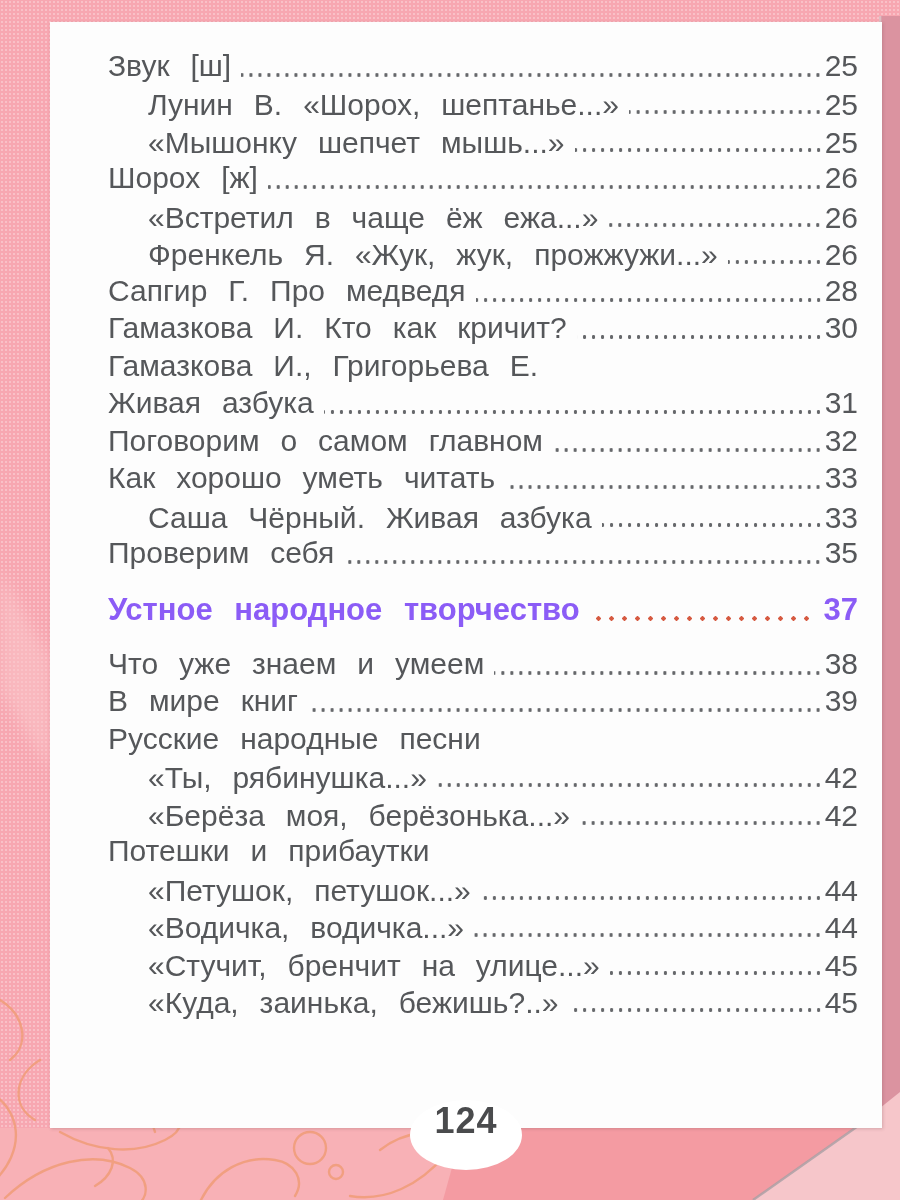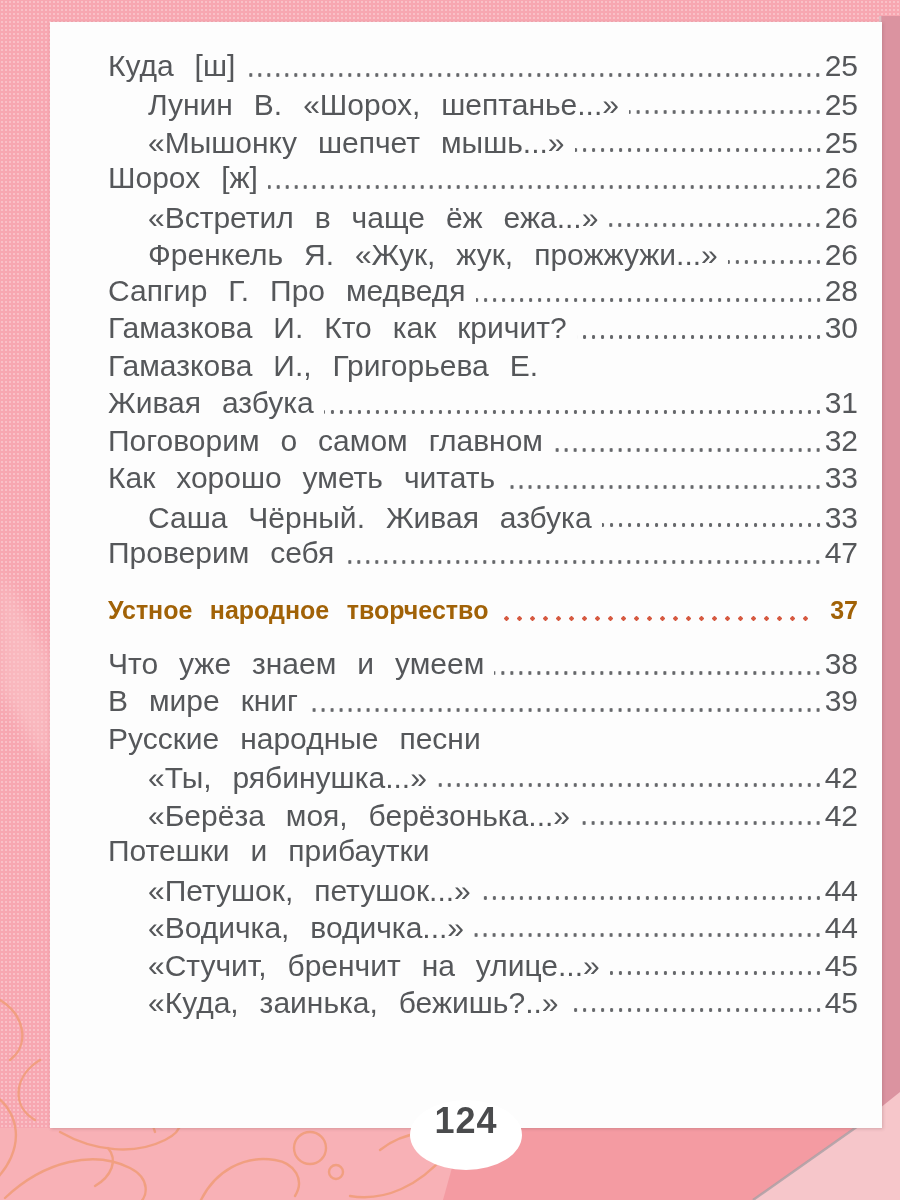--- a/index.html
+++ b/index.html
@@ -26,21 +26,21 @@
   .toc-row.indent{padding-left:40px;align-items:flex-end;}
   .leader{
     flex:1;align-self:stretch;margin:0 2px 0 10px;min-width:12px;
     background-image:radial-gradient(circle,#66686b 1.7px, transparent 2px);
     background-size:9px 6px;background-repeat:repeat-x;
     background-position:right bottom 7px;
   }
   .pagenum{flex:none;}
   .toc-row.heading{
     height:40px;margin:18px 0 15px 0;
-    font-size:25px;font-weight:bold;color:#a16207;text-align:center;
+    font-size:31px;font-weight:bold;color:#8b5cf6;text-align:center;
   }
   .toc-row.heading .leader{
     background-image:radial-gradient(circle,#d65a41 2px, transparent 2.4px);
     background-size:13px 7px;background-position:left bottom 8px;
     margin:0 14px 0 12px;
   }
   .page-num-tab{
     position:absolute;left:410px;top:1100px;width:112px;height:70px;z-index:3;
     background:#ffffff;border-radius:50%;
     display:flex;justify-content:center;
@@ -85,21 +85,21 @@
     <path d="M95,1186 C112,1176 118,1160 108,1148"></path>
   </g>
 
   <polygon points="860,1124 900,1092 900,1200 753,1200" fill="#f6c6ca"></polygon>
   <line x1="858" y1="1126" x2="753" y2="1200" stroke="#a99fa4" stroke-width="2.5" opacity="0.8"></line>
 </svg>
 
 <div class="page">
   <div id="toc-list">
       <div class="toc-row">
-        <span class="title">Куда  [ш]</span>
+        <span class="title">Звук  [ш]</span>
         <span class="leader"></span>
         <span class="pagenum">25</span>
       </div>
       <div class="toc-row indent">
         <span class="title">Лунин В. «Шорох, шептанье...»</span>
         <span class="leader"></span>
         <span class="pagenum">25</span>
       </div>
       <div class="toc-row indent">
         <span class="title">«Мышонку шепчет мышь...»</span>
@@ -150,21 +150,21 @@
         <span class="pagenum">33</span>
       </div>
       <div class="toc-row indent">
         <span class="title">Саша Чёрный. Живая азбука</span>
         <span class="leader"></span>
         <span class="pagenum">33</span>
       </div>
       <div class="toc-row">
         <span class="title">Проверим себя</span>
         <span class="leader"></span>
-        <span class="pagenum">47</span>
+        <span class="pagenum">35</span>
       </div>
       <div class="toc-row heading">
         <span class="title">Устное народное творчество</span>
         <span class="leader"></span>
         <span class="pagenum">37</span>
       </div>
       <div class="toc-row">
         <span class="title">Что уже знаем и умеем</span>
         <span class="leader"></span>
         <span class="pagenum">38</span>

